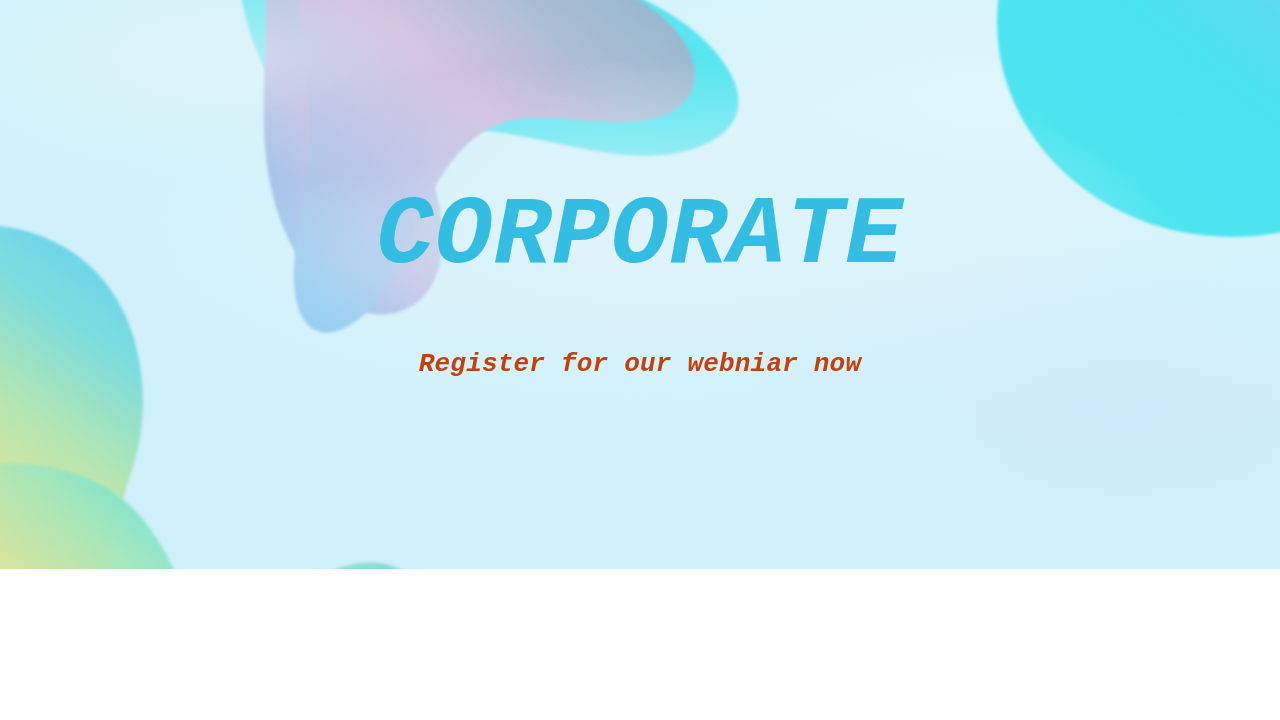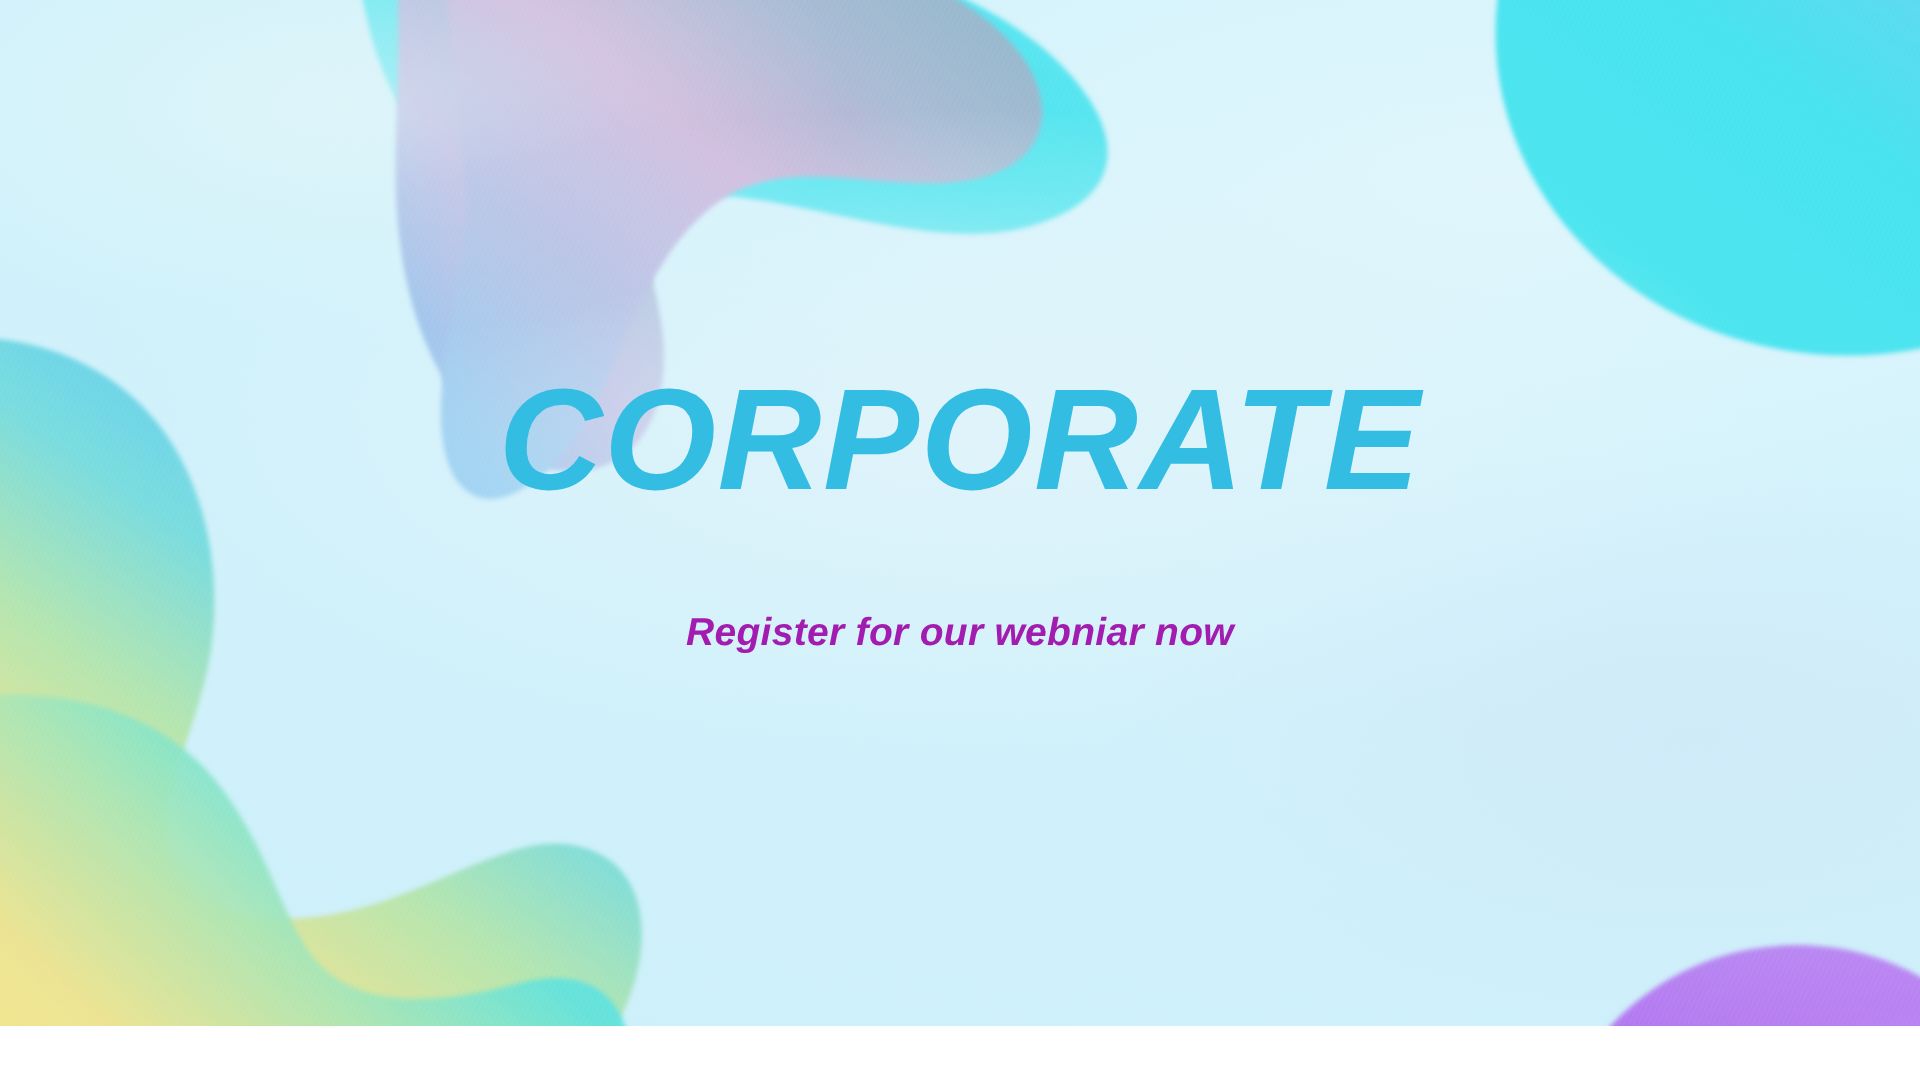--- a/index.html
+++ b/index.html
@@ -5,23 +5,23 @@
 <style>
   html, body {
     margin: 0;
     padding: 0;
     background: #ffffff;
   }
 
   .poster {
     position: relative;
     width: 1280px;
-    height: 684px;
+    height: 569px;
     overflow: hidden;
-    font-family: Liberation Sans, sans-serif;
+    font-family: Liberation Mono, monospace;
     background: #d6f4fb;
   }
 
   
   .bg-base {
     position: absolute;
     inset: 0;
     background:
       radial-gradient(120% 90% at 78% 18%, #dff6fc 0%, #d2f2fb 45%, #cdf0fa 100%),
       linear-gradient(160deg, #e2f7fb 0%, #d2f2fb 50%, #d8f4fb 100%);
@@ -86,21 +86,21 @@
 
   .headline-line-2 {
     font-size: 112px;
     letter-spacing: 0px;
   }
 
   .subtitle {
     margin: 0;
     padding: 0;
     margin-top: 56px;
-    color: #a21caf;
+    color: #c2410c;
     font-size: 26px;
     font-weight: 700;
     font-style: italic;
     letter-spacing: 0.2px;
     text-align: right;
     user-select: none;
   }
 </style>
 </head>
 <body>

